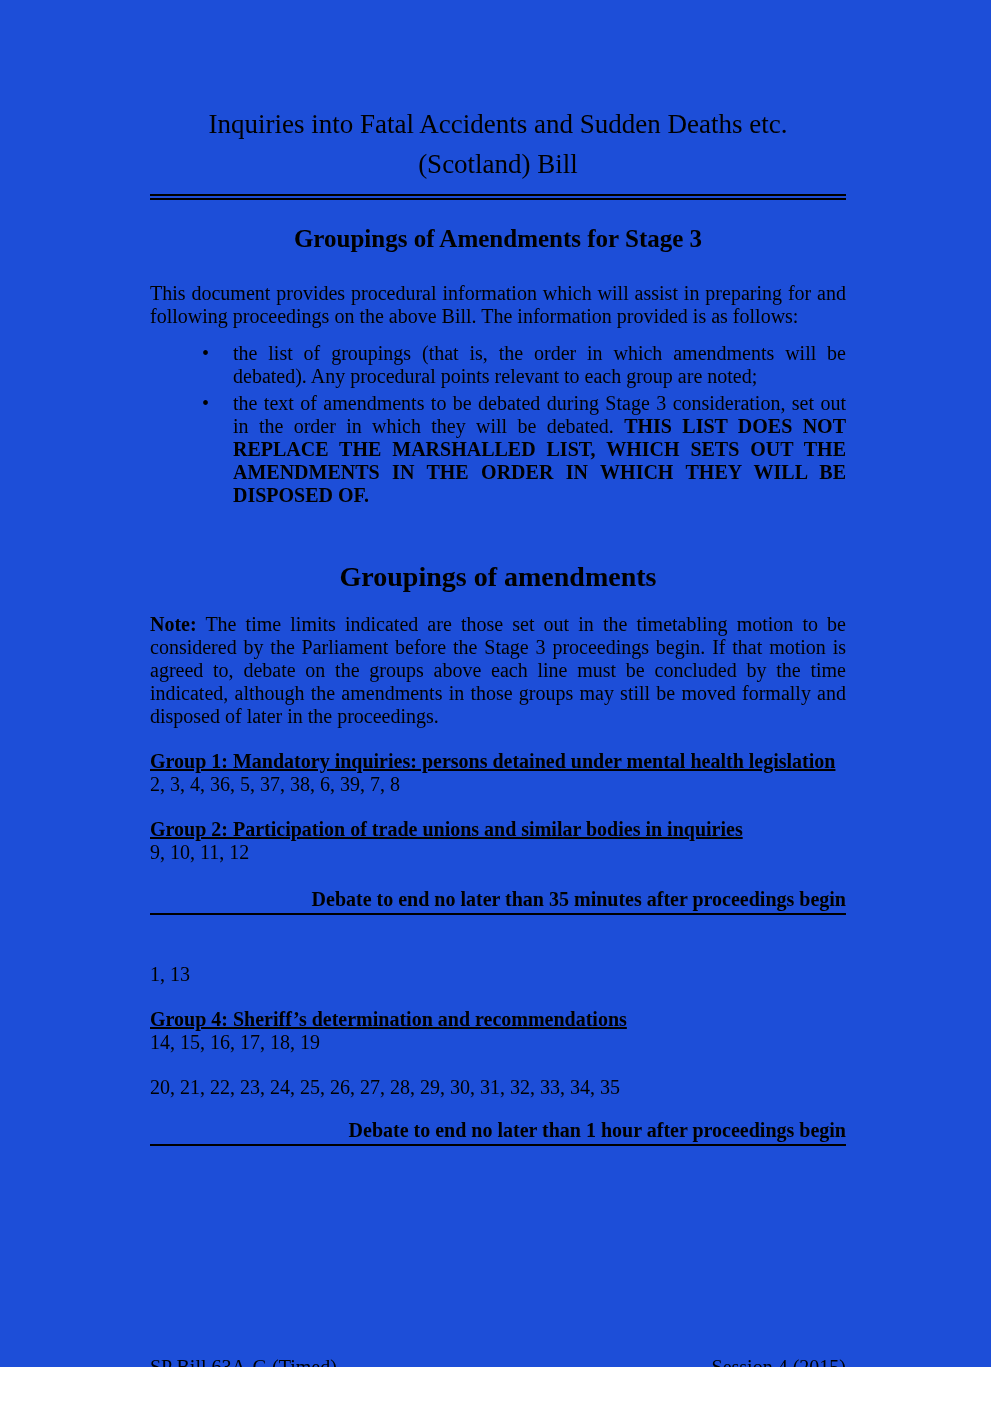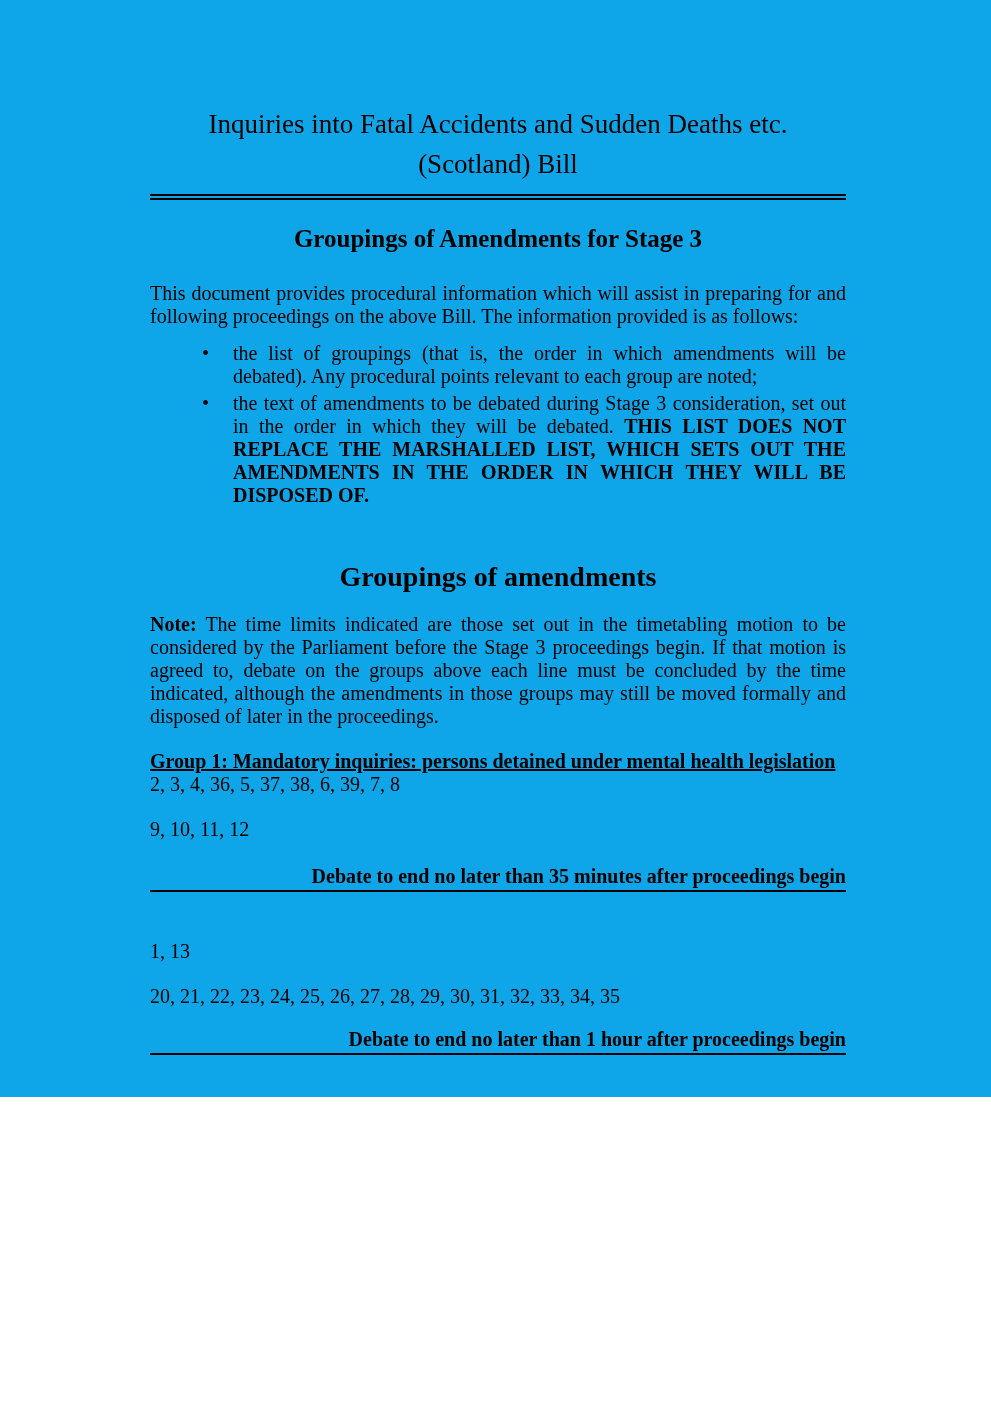--- a/index.html
+++ b/index.html
@@ -3,22 +3,22 @@
 <meta charset="utf-8">
 <style>
   html, body {
     margin: 0;
     padding: 0;
     background: #ffffff;
   }
   .page {
     position: relative;
     width: 991px;
-    height: 1097px;
-    background: #0ea5e9;
+    height: 1367px;
+    background: #1d4ed8;
     color: #000000;
     font-family: "Liberation Serif", "DejaVu Serif", serif;
     font-size: 20px;
     line-height: 23px;
     overflow: hidden;
   }
   .content {
     position: absolute;
     left: 150px;
     top: 0;
@@ -134,29 +134,34 @@
       <span class="bold">Note:</span>
       <span>The time limits indicated are those set out in the timetabling motion to be considered by the Parliament before the Stage 3 proceedings begin.  If that motion is agreed to, debate on the groups above each line must be concluded by the time indicated, although the amendments in those groups may still be moved formally and disposed of later in the proceedings.</span>
     </div>
 
     <div class="group">
       <div class="group-heading">Group 1: Mandatory inquiries: persons detained under mental health legislation</div>
       <div class="group-amendments">2, 3, 4, 36, 5, 37, 38, 6, 39, 7, 8</div>
     </div>
 
     <div class="group">
+      <div class="group-heading">Group 2: Participation of trade unions and similar bodies in inquiries</div>
       <div class="group-amendments">9, 10, 11, 12</div>
     </div>
 
     <div class="time-limit time-limit-1">Debate to end no later than 35 minutes after proceedings begin</div>
 
     <div class="group gap-after-rule">
       <div class="group-amendments">1, 13</div>
     </div>
 
+    <div class="group">
+      <div class="group-heading">Group 4: Sheriff’s determination and recommendations</div>
+      <div class="group-amendments">14, 15, 16, 17, 18, 19</div>
+    </div>
 
     <div class="group">
       <div class="group-amendments">20, 21, 22, 23, 24, 25, 26, 27, 28, 29, 30, 31, 32, 33, 34, 35</div>
     </div>
 
     <div class="time-limit time-limit-2">Debate to end no later than 1 hour after proceedings begin</div>
 
   </div>
 
   <div class="footer">

